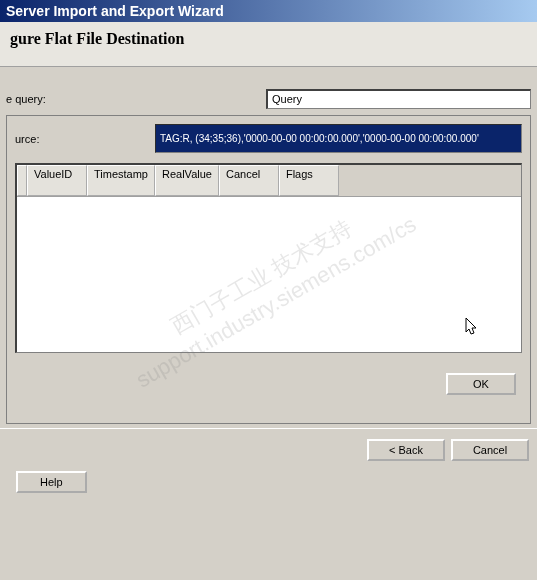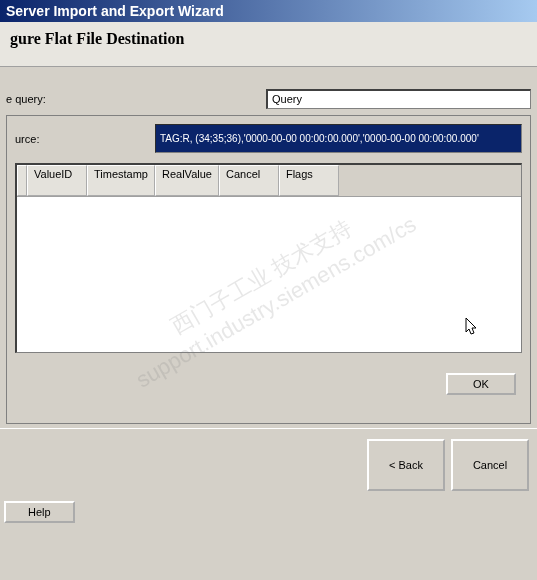--- a/index.html
+++ b/index.html
@@ -103,22 +103,22 @@
     cursor: pointer;
     min-width: 70px;
   }
   .wizard-btns {
     display: flex;
     justify-content: flex-end;
     gap: 6px;
     padding: 10px 8px 6px 8px;
     border-top: 1px solid #fff;
   }
-  .wizard-btns .btn { min-width: 78px; padding: 18px 10px; }
-  .help-row { padding: 4px 4px; }
+  .wizard-btns .btn { min-width: 78px; padding: 3px 10px; }
+  .help-row { padding: 4px 16px; }
   .cursor {
     position: absolute;
     width: 14px;
     height: 20px;
     pointer-events: none;
   }
   .watermark {
     position: absolute;
     top: 50%; left: 50%;
     transform: translate(-50%,-50%) rotate(-30deg);

